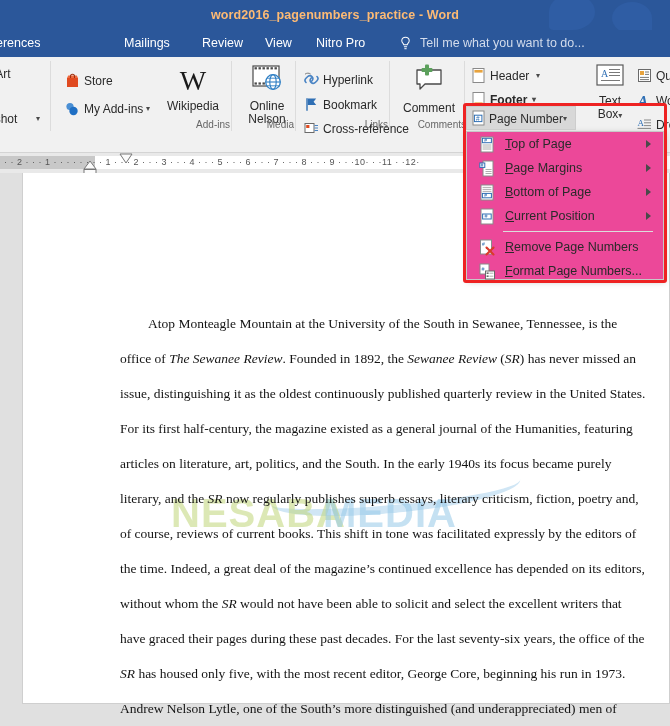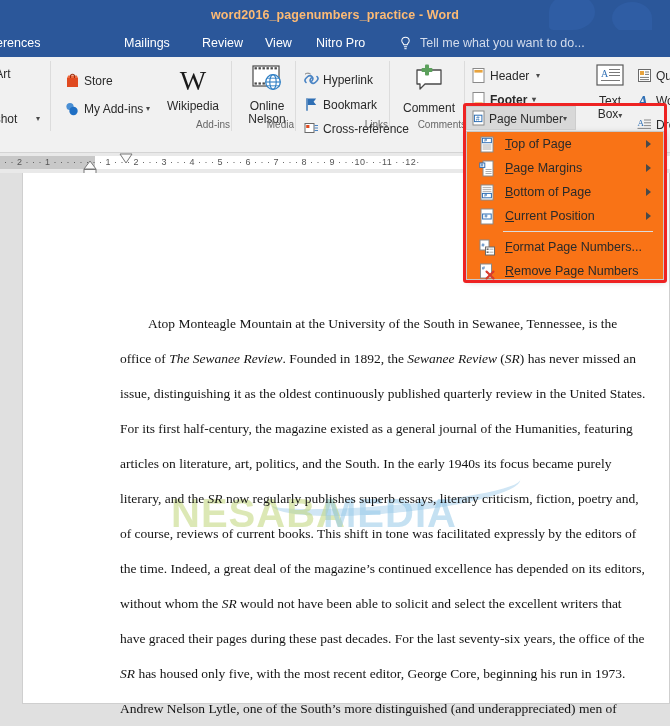--- a/index.html
+++ b/index.html
@@ -139,21 +139,21 @@
   
   .redbox {
     position: absolute; left: 463px; top: 103px; width: 204px; height: 180px;
     border: 3px solid #ee2222; border-radius: 3px;
     pointer-events: none; z-index: 60;
   }
 
   
   .menu {
     position: absolute; left: 466px; top: 131px; width: 198px; height: 149px;
-    background: #f97316; border: 1px solid #c8c8c8;
+    background: #ec4899; border: 1px solid #c8c8c8;
     box-shadow: 1px 2px 6px rgba(0,0,0,.22);
     z-index: 50;
   }
   .menu-item {
     position: relative; height: 24px; line-height: 24px;
     font-size: 12.5px; color: #2a2a2a; padding-left: 38px; white-space: nowrap;
   }
   .menu-item .mlbl u { text-decoration: underline; }
   .menu-item .micon {
     position: absolute; left: 12px; top: 4px; width: 16px; height: 17px;
@@ -472,38 +472,38 @@
             <rect x="3.4" y="9.4" width="9" height="4.4" fill="#fff" stroke="#2f6fb4" stroke-width="1"></rect>
             <text x="5.2" y="13.2" font-family="Liberation Sans, sans-serif" font-size="5" fill="#2f6fb4">#</text>
           </svg><span class="mlbl"><u>B</u>ottom of Page</span><div class="arrow"></div></div>
         <div class="menu-item"><svg class="micon" viewBox="0 0 16 17">
             <rect x="2" y="1" width="12" height="15" fill="#fff" stroke="#8a8a8a" stroke-width="1"></rect>
             <rect x="3.6" y="6" width="8.6" height="5" fill="#fff" stroke="#2f6fb4" stroke-width="1"></rect>
             <text x="5.6" y="10.2" font-family="Liberation Sans, sans-serif" font-size="5.4" fill="#2f6fb4">#</text>
           </svg><span class="mlbl"><u>C</u>urrent Position</span><div class="arrow"></div></div>
         <div class="menu-sep"></div>
         <div class="menu-item"><svg class="micon" viewBox="0 0 16 17">
+            <rect x="1.5" y="1" width="11" height="14" fill="#fff" stroke="#8a8a8a" stroke-width="1"></rect>
+            <text x="3" y="6.6" font-family="Liberation Sans, sans-serif" font-size="5" fill="#2f6fb4">#</text>
+            <g stroke="#d93b2b" stroke-width="2.1" stroke-linecap="round">
+              <line x1="7.5" y1="8.5" x2="14.5" y2="15.5"></line>
+              <line x1="14.5" y1="8.5" x2="7.5" y2="15.5"></line>
+            </g>
+          </svg><span class="mlbl"><u>R</u>emove Page Numbers</span></div>
+        <div class="menu-item"><svg class="micon" viewBox="0 0 16 17">
             <rect x="1" y="1" width="9" height="10" fill="#fff" stroke="#8a8a8a" stroke-width="1"></rect>
             <text x="2.4" y="7.6" font-family="Liberation Sans, sans-serif" font-size="5.4" fill="#2f6fb4">#</text>
             <rect x="6.5" y="8" width="9" height="8" fill="#fff" stroke="#6a6a6a" stroke-width="1"></rect>
             <g fill="#6a6a6a">
               <rect x="7.6" y="9.4" width="2" height="1.6"></rect>
               <rect x="7.6" y="12.4" width="2" height="1.6"></rect>
             </g>
             <g stroke="#9a9a9a" stroke-width=".8">
               <line x1="10.4" y1="10.2" x2="14.4" y2="10.2"></line>
               <line x1="10.4" y1="13.2" x2="14.4" y2="13.2"></line>
             </g>
           </svg><span class="mlbl"><u>F</u>ormat Page Numbers...</span></div>
-        <div class="menu-item"><svg class="micon" viewBox="0 0 16 17">
-            <rect x="1.5" y="1" width="11" height="14" fill="#fff" stroke="#8a8a8a" stroke-width="1"></rect>
-            <text x="3" y="6.6" font-family="Liberation Sans, sans-serif" font-size="5" fill="#2f6fb4">#</text>
-            <g stroke="#d93b2b" stroke-width="2.1" stroke-linecap="round">
-              <line x1="7.5" y1="8.5" x2="14.5" y2="15.5"></line>
-              <line x1="14.5" y1="8.5" x2="7.5" y2="15.5"></line>
-            </g>
-          </svg><span class="mlbl"><u>R</u>emove Page Numbers</span></div>
       </div>
   </div>
 
   <div class="redbox"></div>
 
 </div>
 
 </body></html>

